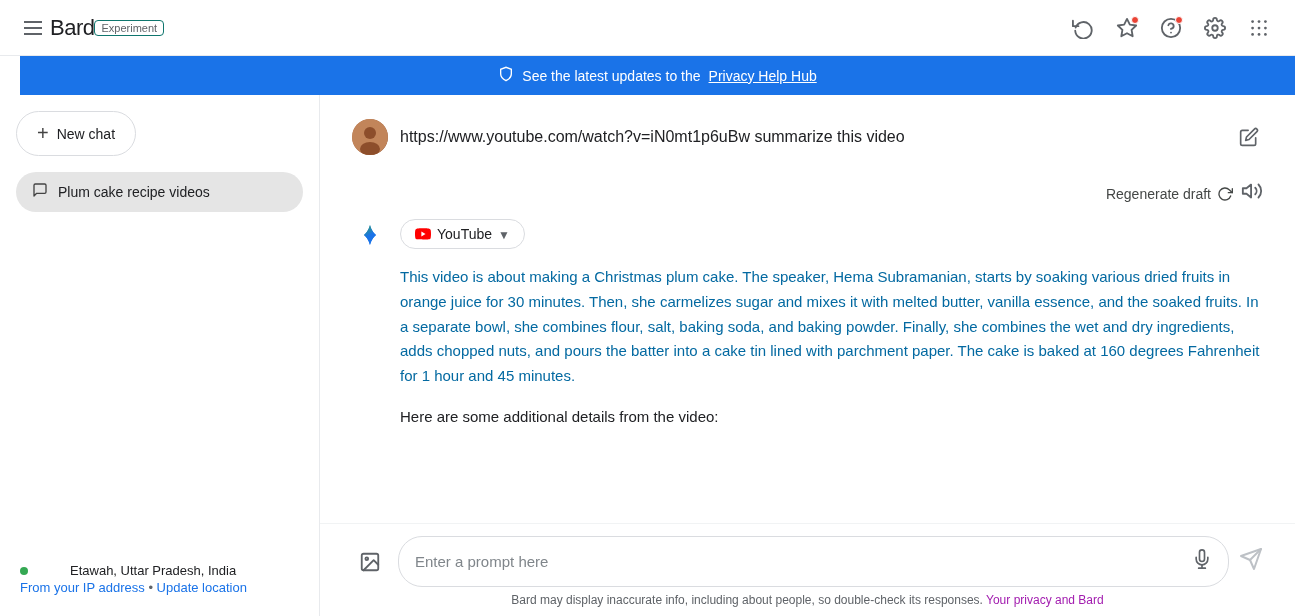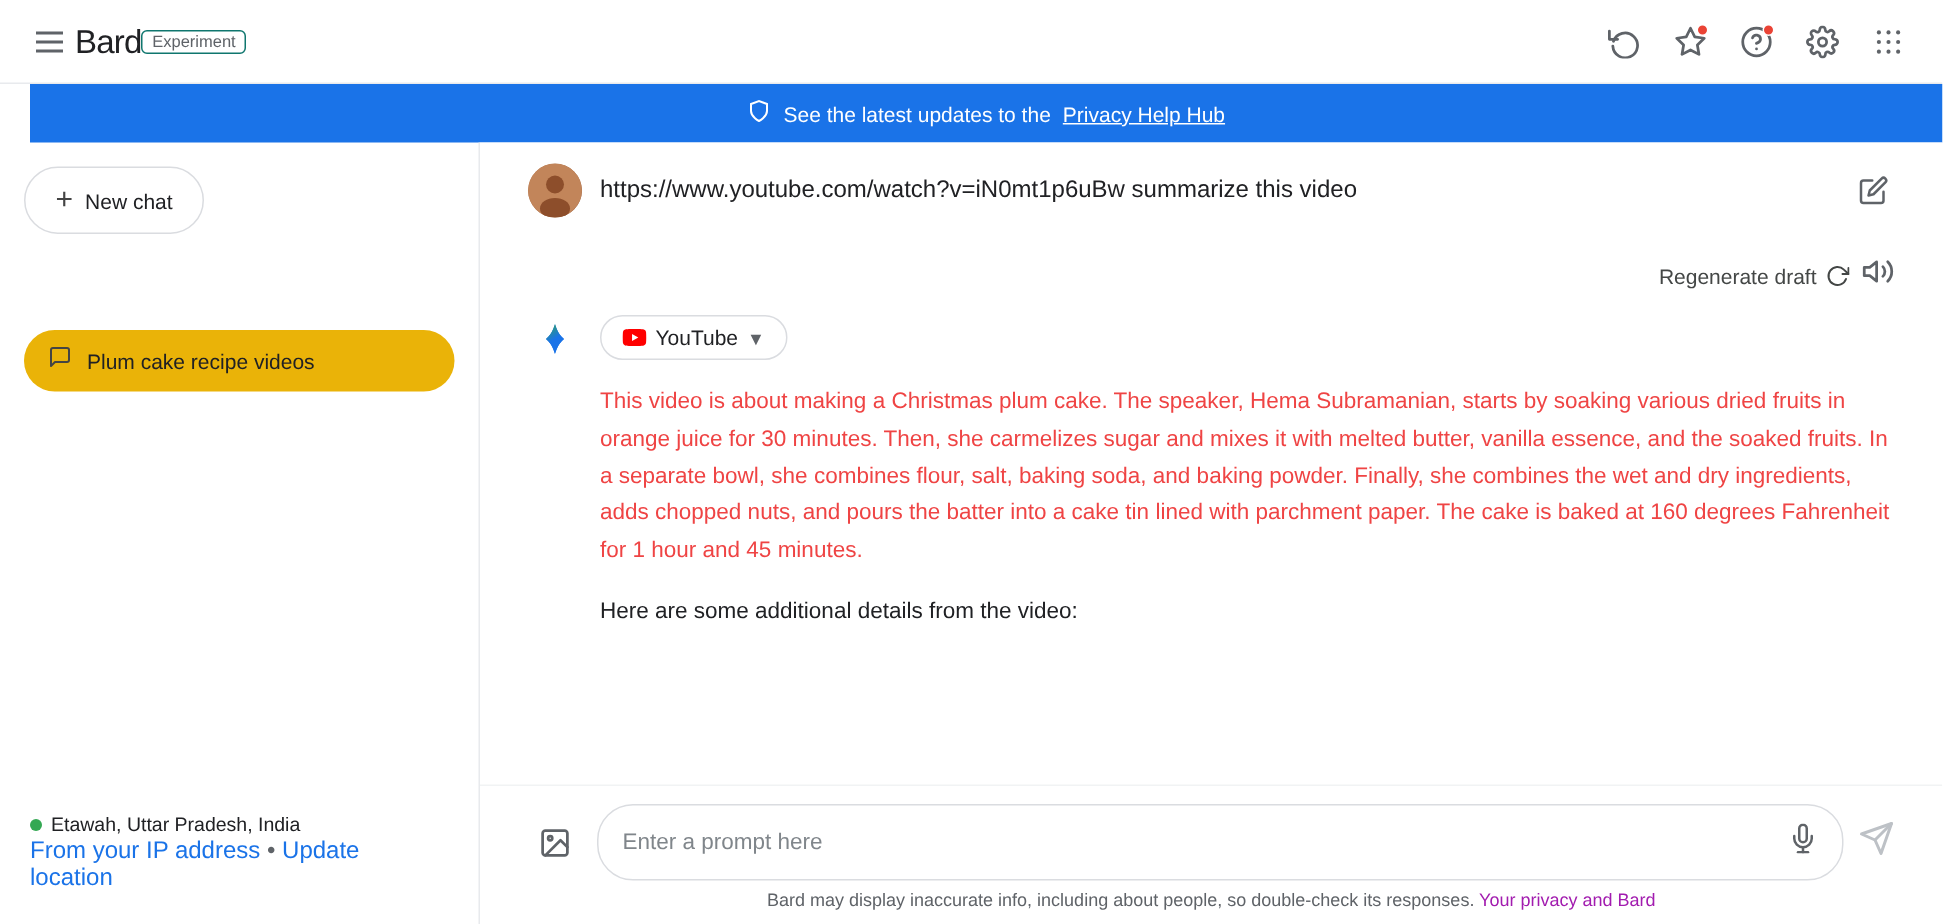--- a/index.html
+++ b/index.html
@@ -89,50 +89,49 @@
       width: fit-content;
     }
     .new-chat-plus { font-size: 20px; color: #444; }
     .recent-label { font-size: 13px; color: #5f6368; margin-top: 4px; padding-left: 4px; }
     .chat-item {
       display: flex;
       align-items: center;
       gap: 10px;
       padding: 10px 16px;
       border-radius: 24px;
-      background: #eab308;
+      background: #e5e5e5;
       cursor: pointer;
       font-size: 14px;
       color: #202124;
-      margin-top: 48px;
     }
     .chat-item-icon { font-size: 16px; color: #444; }
 
     
     .location-area {
       margin-top: auto;
       padding: 8px 4px;
     }
     .location-dot { width: 8px; height: 8px; background: #34a853; border-radius: 50%; display: inline-block; margin-right: 6px; }
     .location-text { font-size: 13px; color: #202124; }
-    .location-links { font-size: 16px; color: #1a73e8; margin-top: 2px; cursor: pointer; }
+    .location-links { font-size: 13px; color: #1a73e8; margin-top: 2px; cursor: pointer; }
     .location-sep { color: #5f6368; }
 
     
     .main {
       flex: 1;
       display: flex;
       flex-direction: column;
       overflow: hidden;
       background: #fff;
     }
     .chat-area {
       flex: 1;
       overflow-y: auto;
-      padding: 14px 32px;
+      padding: 24px 32px;
     }
 
     
     .user-message {
       display: flex;
       align-items: flex-start;
       gap: 12px;
       margin-bottom: 24px;
       justify-content: space-between;
     }
@@ -187,21 +186,21 @@
       padding: 6px 14px;
       font-size: 14px;
       color: #202124;
       cursor: pointer;
       margin-bottom: 16px;
     }
     .youtube-badge .chevron { font-size: 12px; color: #5f6368; }
 
     .response-text {
       font-size: 15px;
-      color: #ef4444;
+      color: #0369a1;
       line-height: 1.65;
     }
     .additional-text {
       font-size: 15px;
       color: #202124;
       line-height: 1.65;
       margin-top: 16px;
     }
 
     
@@ -334,21 +333,21 @@
     <div class="chat-item">
       <span class="chat-item-icon">
         <svg width="16" height="16" viewBox="0 0 24 24" fill="none" stroke="#444" stroke-width="2" stroke-linecap="round" stroke-linejoin="round">
           <path d="M21 15a2 2 0 0 1-2 2H7l-4 4V5a2 2 0 0 1 2-2h14a2 2 0 0 1 2 2z"></path>
         </svg>
       </span>
       <span>Plum cake recipe videos</span>
     </div>
 
     <div class="location-area">
-      <div style="display:flex;align-items:center;">
+      <div style="display:flex;align-items:center;gap:36px;">
         <div class="location-dot"></div>
         <span class="location-text">Etawah, Uttar Pradesh, India</span>
       </div>
       <div class="location-links">
         <span>From your IP address</span>
         <span class="location-sep"> • </span>
         <span style="color:#1a73e8;">Update location</span>
       </div>
     </div>
   </div>

